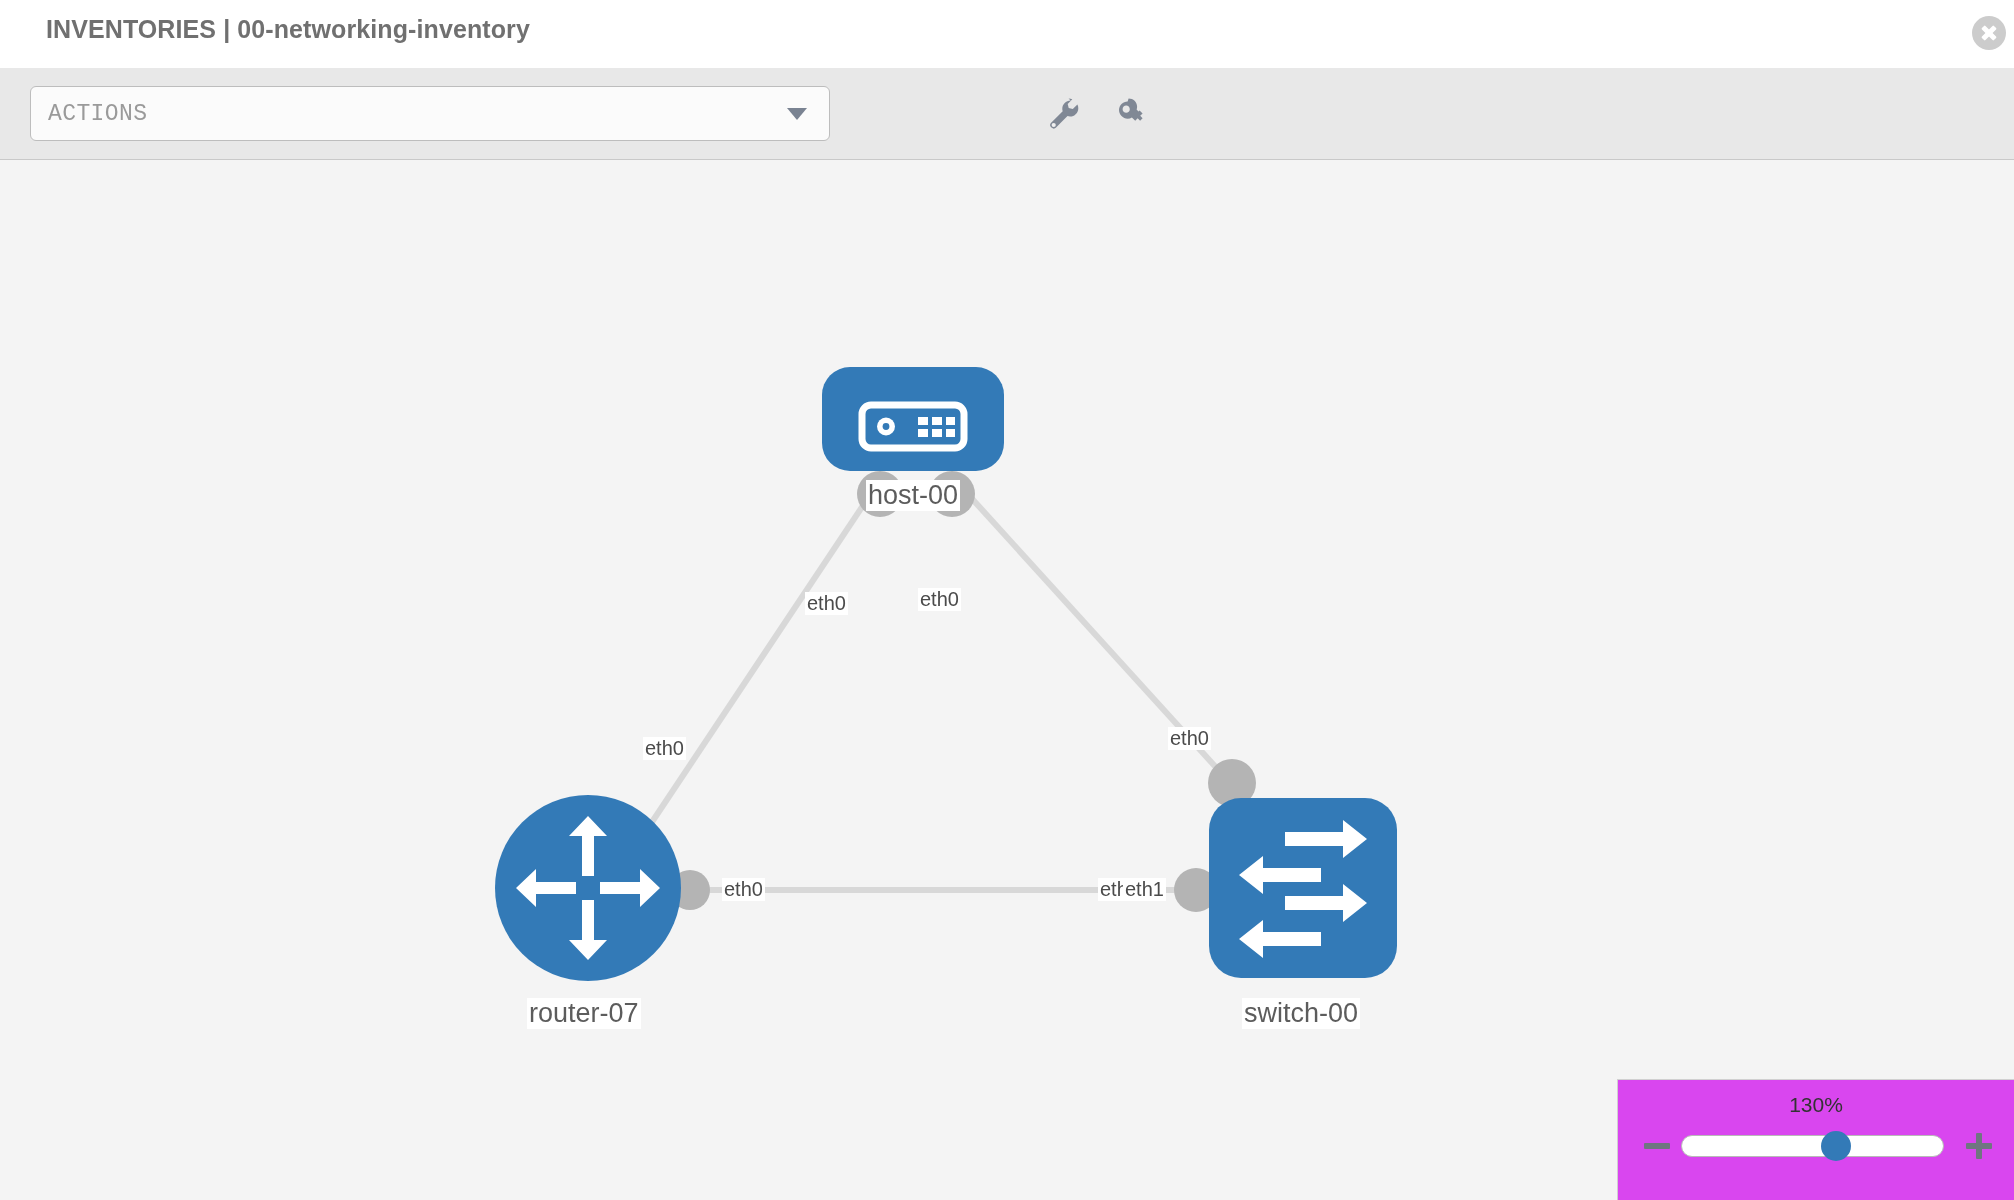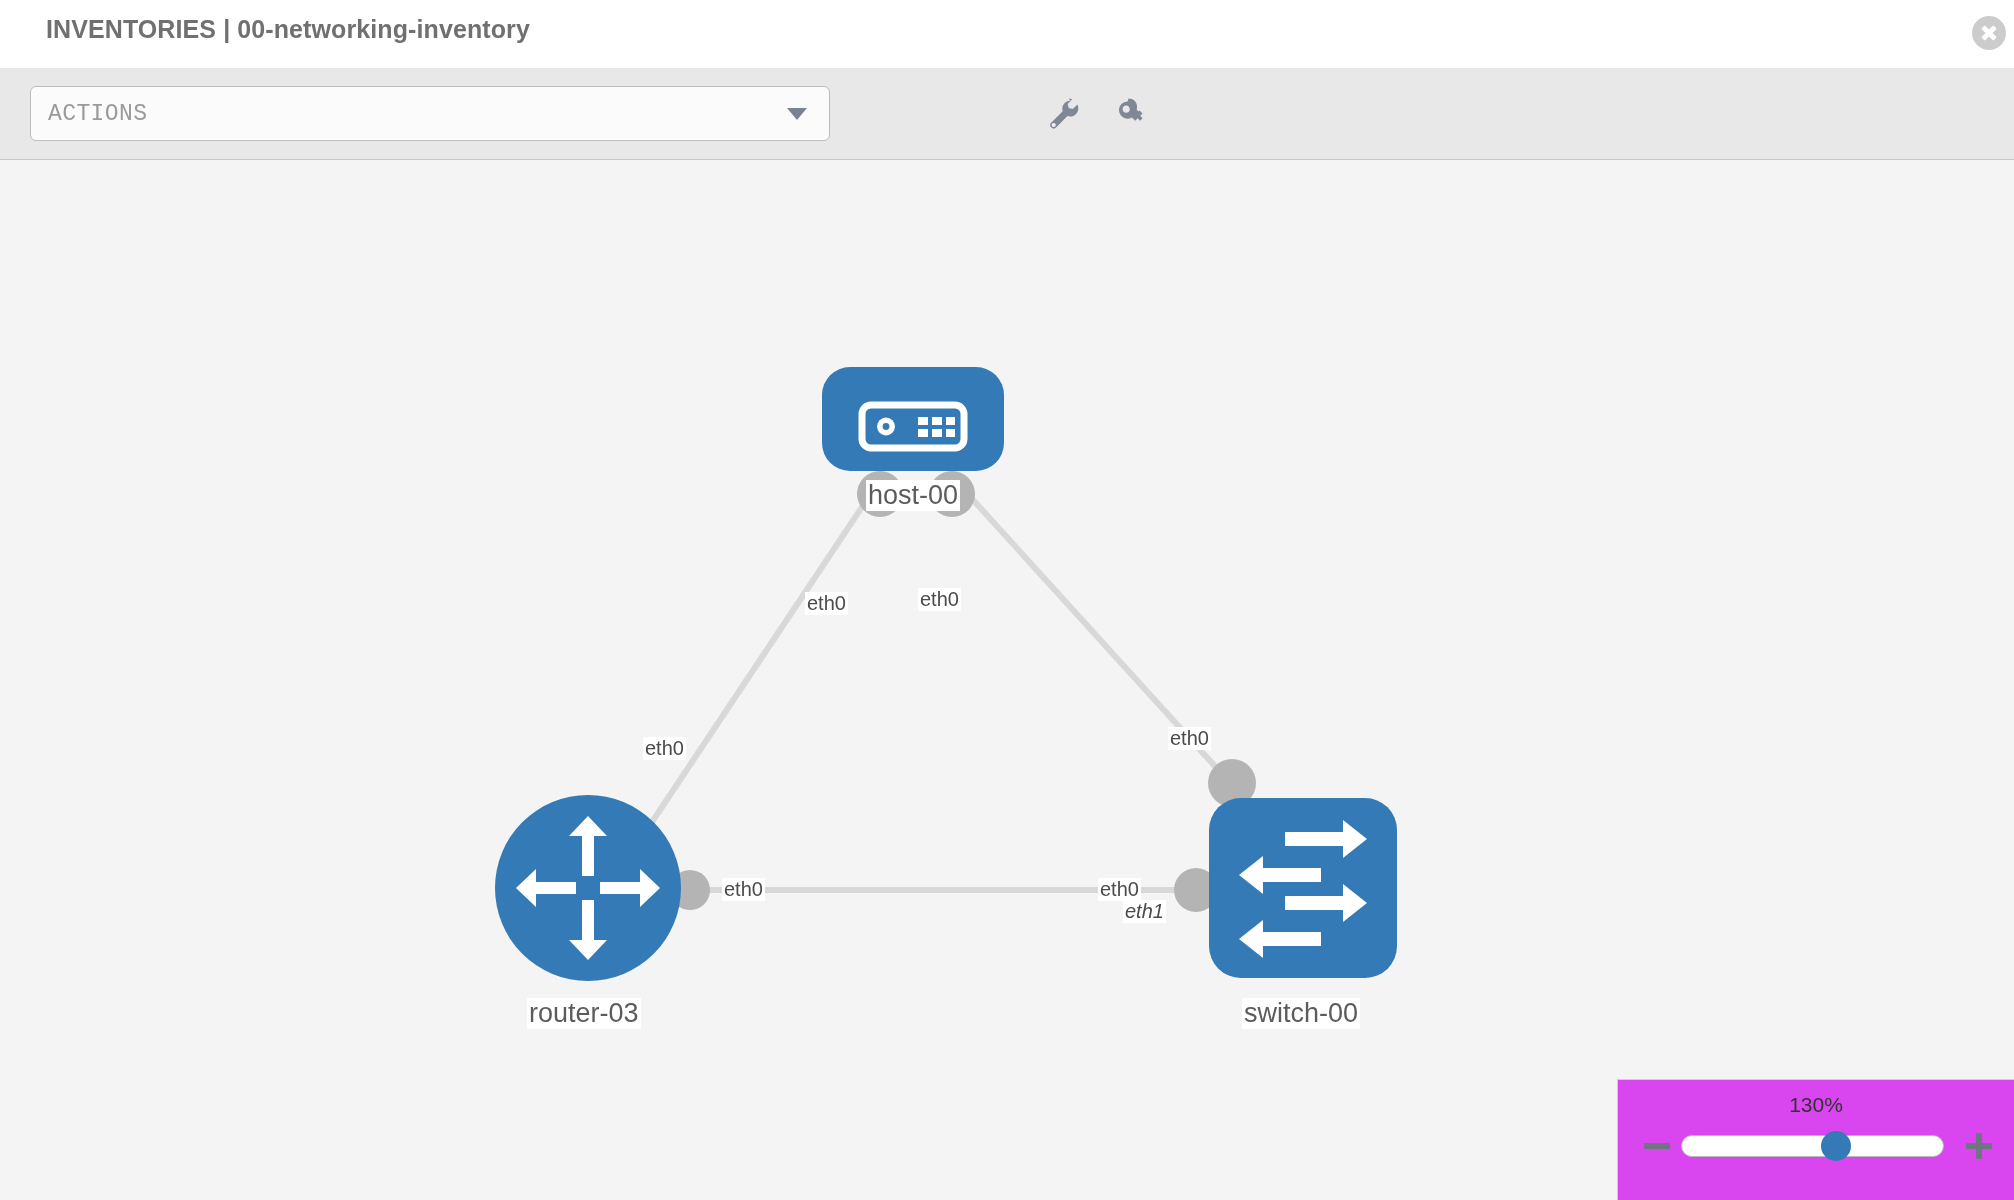--- a/index.html
+++ b/index.html
@@ -304,24 +304,24 @@
       </g>
     </g>
   </svg>
 
   <span class="iface-label" style="left:805px;  top:432px;">eth0</span>
   <span class="iface-label" style="left:918px;  top:428px;">eth0</span>
   <span class="iface-label" style="left:643px;  top:577px;">eth0</span>
   <span class="iface-label" style="left:1168px; top:567px;">eth0</span>
   <span class="iface-label" style="left:722px;  top:718px;">eth0</span>
   <span class="iface-label" style="left:1098px; top:718px;">eth0</span>
-  <span class="iface-label" style="left:1123px; top:740px;font-style:italic;">eth1</span>
+  <span class="iface-label" style="left:1123px; top:718px;">eth1</span>
 
   <span class="node-label" style="left:866px;  top:280px;margin-top:40px;">host-00</span>
-  <span class="node-label" style="left:527px;  top:838px;">router-03</span>
+  <span class="node-label" style="left:527px;  top:838px;">router-07</span>
   <span class="node-label" style="left:1242px; top:838px;text-align:right;">switch-00</span>
 </div>
 
 <div class="zoom-widget">
   <div class="zoom-percent">130%</div>
   <div class="zoom-minus"></div>
   <div class="zoom-track" id="zoom-track">
     <div class="zoom-thumb" id="zoom-thumb" style="left: 59%;"></div>
   </div>
   <div class="zoom-plus"></div>

